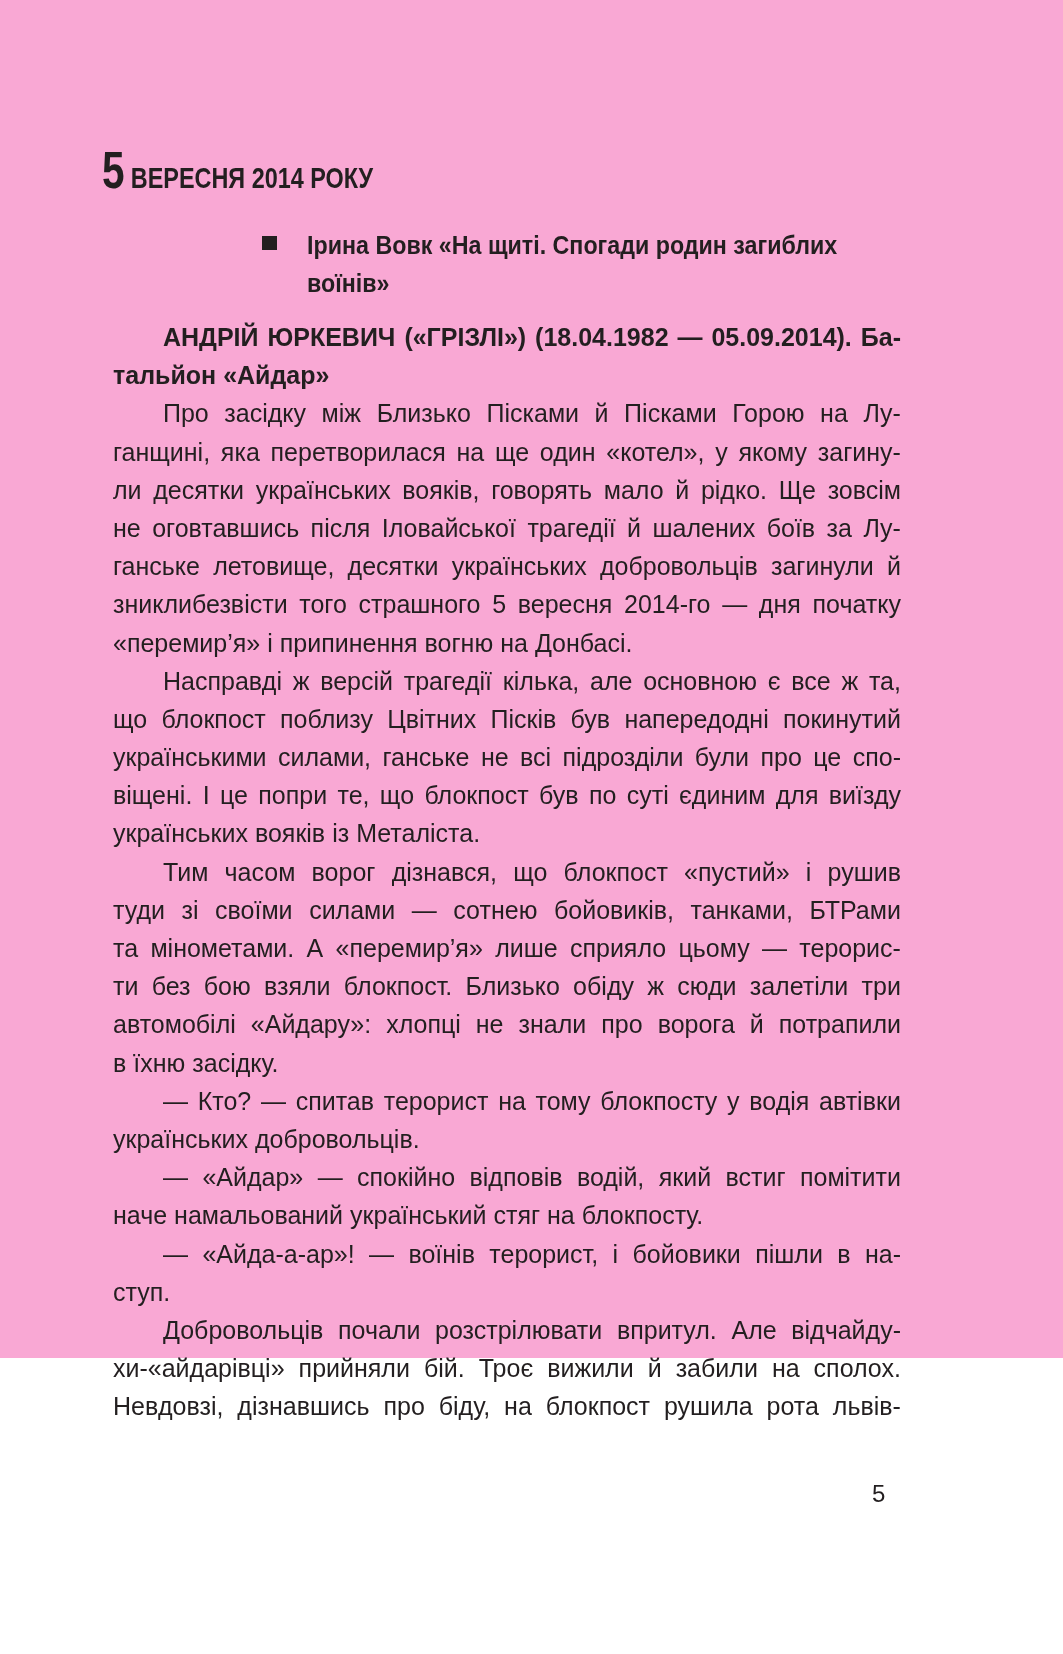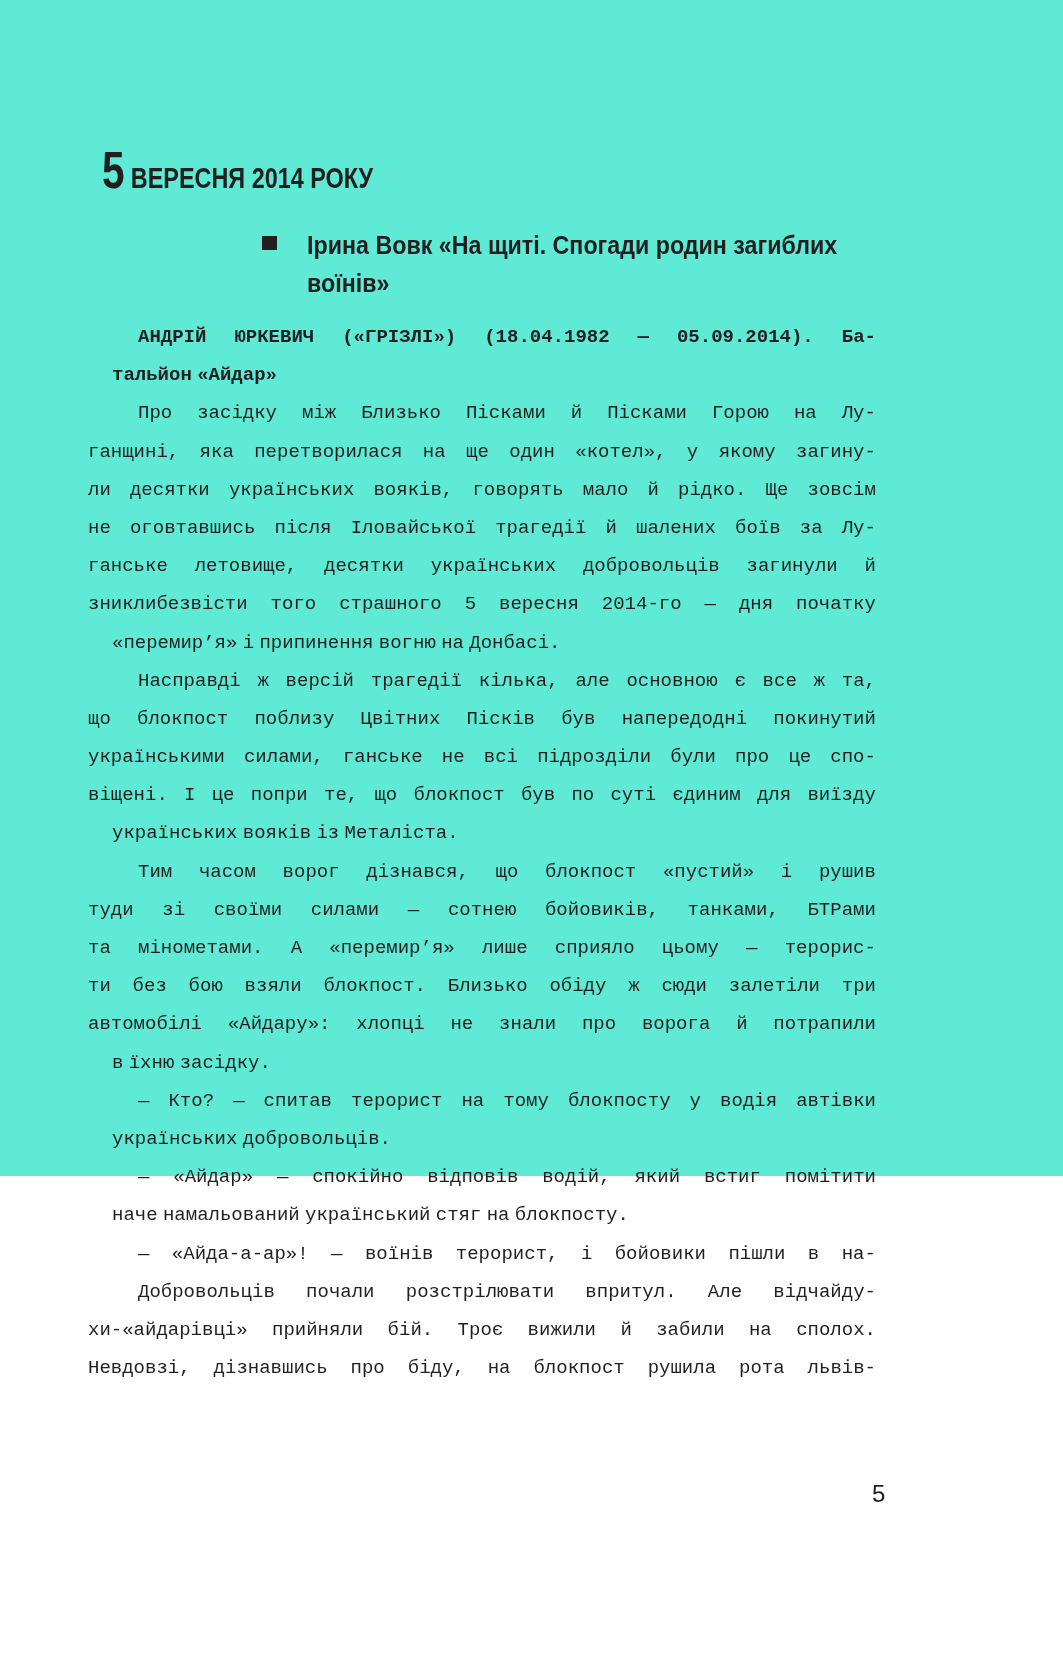--- a/index.html
+++ b/index.html
@@ -1,17 +1,17 @@
 <!DOCTYPE html>
 <html><head>
 <meta charset="utf-8">
 <style>
   html, body { margin:0; padding:0; background:#ffffff; }
   body { width:1063px; height:1654px; position:relative; overflow:hidden; color:#231f20; }
-  .page { position:absolute; left:0; top:0; width:1063px; height:1176px; background:#5eead4; }
+  .page { position:absolute; left:0; top:0; width:1063px; height:1358px; background:#f9a8d4; }
   .chapter-title {
     position:absolute; left:102px; top:140px;
     font-family:"Liberation Sans", sans-serif; font-weight:700;
     transform:scaleX(0.78); transform-origin:left top;
     white-space:nowrap; letter-spacing:0px;
   }
   .chapter-title .num { font-size:52px; }
   .chapter-title .rest { font-size:30px; margin-left:8px; }
   .source {
     position:absolute; left:262px; top:226px; width:620px;
@@ -19,26 +19,26 @@
   .source .bullet {
     position:absolute; left:0; top:10px; width:15px; height:14px; background:#231f20;
   }
   .source .text {
     position:absolute; left:45px; top:0; width:600px;
     font-family:"Liberation Sans", sans-serif; font-weight:700;
     font-size:25px; line-height:38px;
     transform:scaleX(0.93); transform-origin:left top;
   }
   .body {
-    position:absolute; left:88px; top:318px; width:788px;
-    font-family:Liberation Mono, monospace; font-size:19px; line-height:38.2px;
+    position:absolute; left:113px; top:318px; width:788px;
+    font-family:Liberation Sans, sans-serif; font-size:25px; line-height:38.2px;
   }
   .line { white-space:nowrap; height:38.2px; display:flex; justify-content:space-between; }
   .line.indent { padding-left:50px; }
-  .line.last { justify-content:flex-start;margin-left:24px; }
+  .line.last { justify-content:flex-start; }
   .line.last span + span { margin-left:0.28em; }
   .bold { font-weight:700; }
   .page-number {
     position:absolute; left:872px; top:1480px;
     font-family:"Liberation Sans", sans-serif; font-size:24px;
   }
 </style>
 </head>
 <body>
 
@@ -301,20 +301,23 @@
         <span>«Айда-а-ар»!</span>
         <span>—</span>
         <span>воїнів</span>
         <span>терорист,</span>
         <span>і</span>
         <span>бойовики</span>
         <span>пішли</span>
         <span>в</span>
         <span>на-</span>
       </div>
+      <div class="line last">
+        <span>ступ.</span>
+      </div>
       <div class="line indent">
         <span>Добровольців</span>
         <span>почали</span>
         <span>розстрілювати</span>
         <span>впритул.</span>
         <span>Але</span>
         <span>відчайду-</span>
       </div>
       <div class="line">
         <span>хи-«айдарівці»</span>

